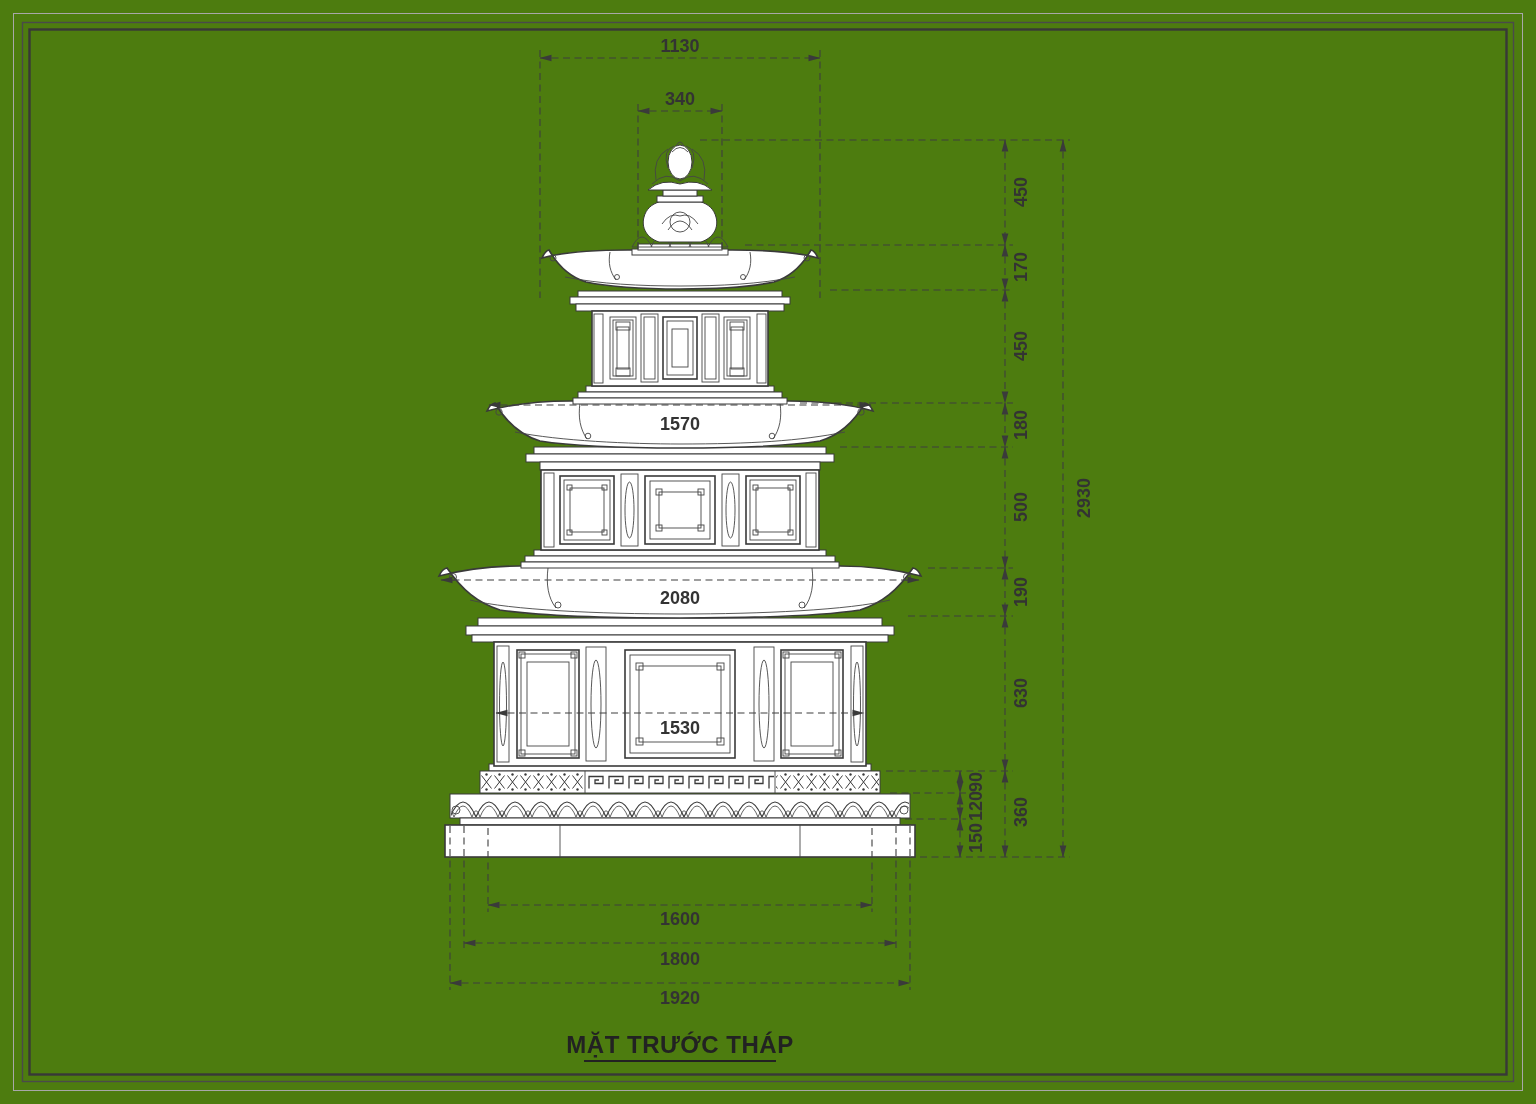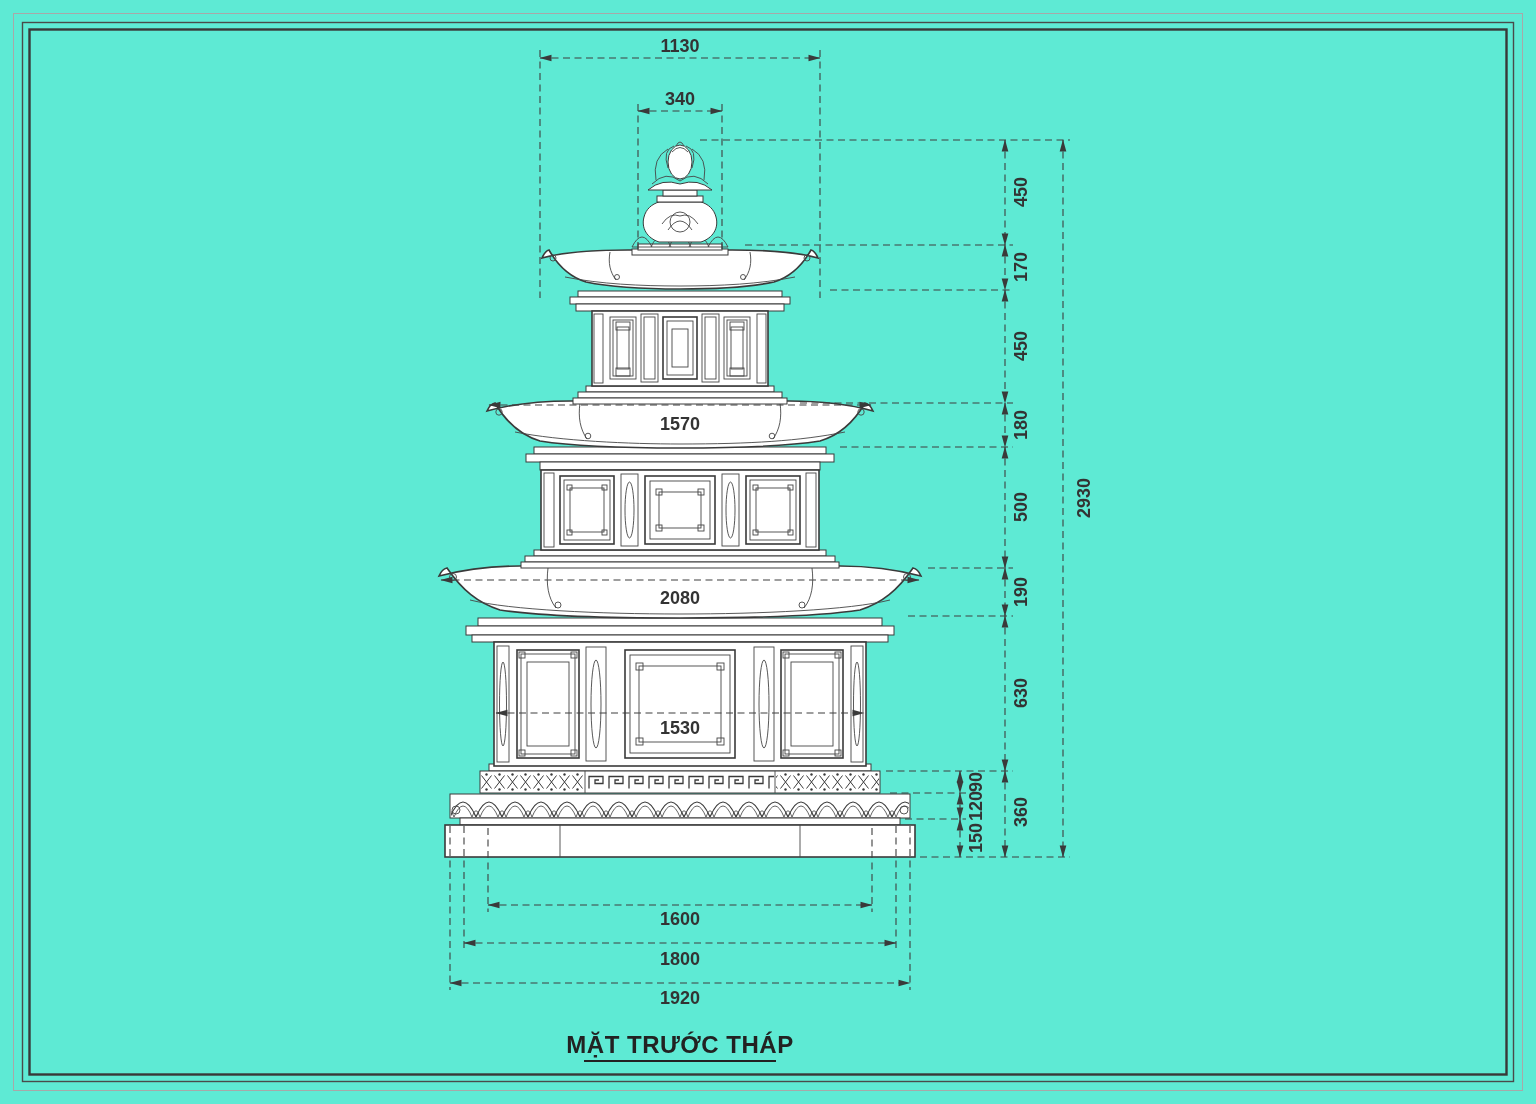--- a/index.html
+++ b/index.html
@@ -1,16 +1,16 @@
 <!DOCTYPE html>
 <html><head>
 <meta charset="utf-8">
 <style>
   html,body{margin:0;padding:0;background:#fff;}
-  #stage{position:relative;width:1536px;height:1104px;background:#5eead4;overflow:hidden;
+  #stage{position:relative;width:1536px;height:1104px;background:#4d7c0f;overflow:hidden;
          font-family:"Liberation Sans",sans-serif;}
   svg{position:absolute;left:0;top:0;}
   .s1{fill:none;stroke:#3a3a3a;stroke-width:1.6;}
   .s2{fill:none;stroke:#454545;stroke-width:0.9;}
   .wf{fill:#ffffff;stroke:#3a3a3a;stroke-width:1.6;}
   .wf2{fill:#ffffff;stroke:#3a3a3a;stroke-width:1;}
   .dim{fill:none;stroke:#3f3f3f;stroke-width:1.1;stroke-dasharray:7 4.5;}
   .lbl{font-family:"Liberation Sans",sans-serif;font-weight:bold;font-size:18px;fill:#333;}
   .ttl{font-family:"Liberation Sans",sans-serif;font-weight:bold;font-size:24px;fill:#222;letter-spacing:0.5px;}
 </style>

